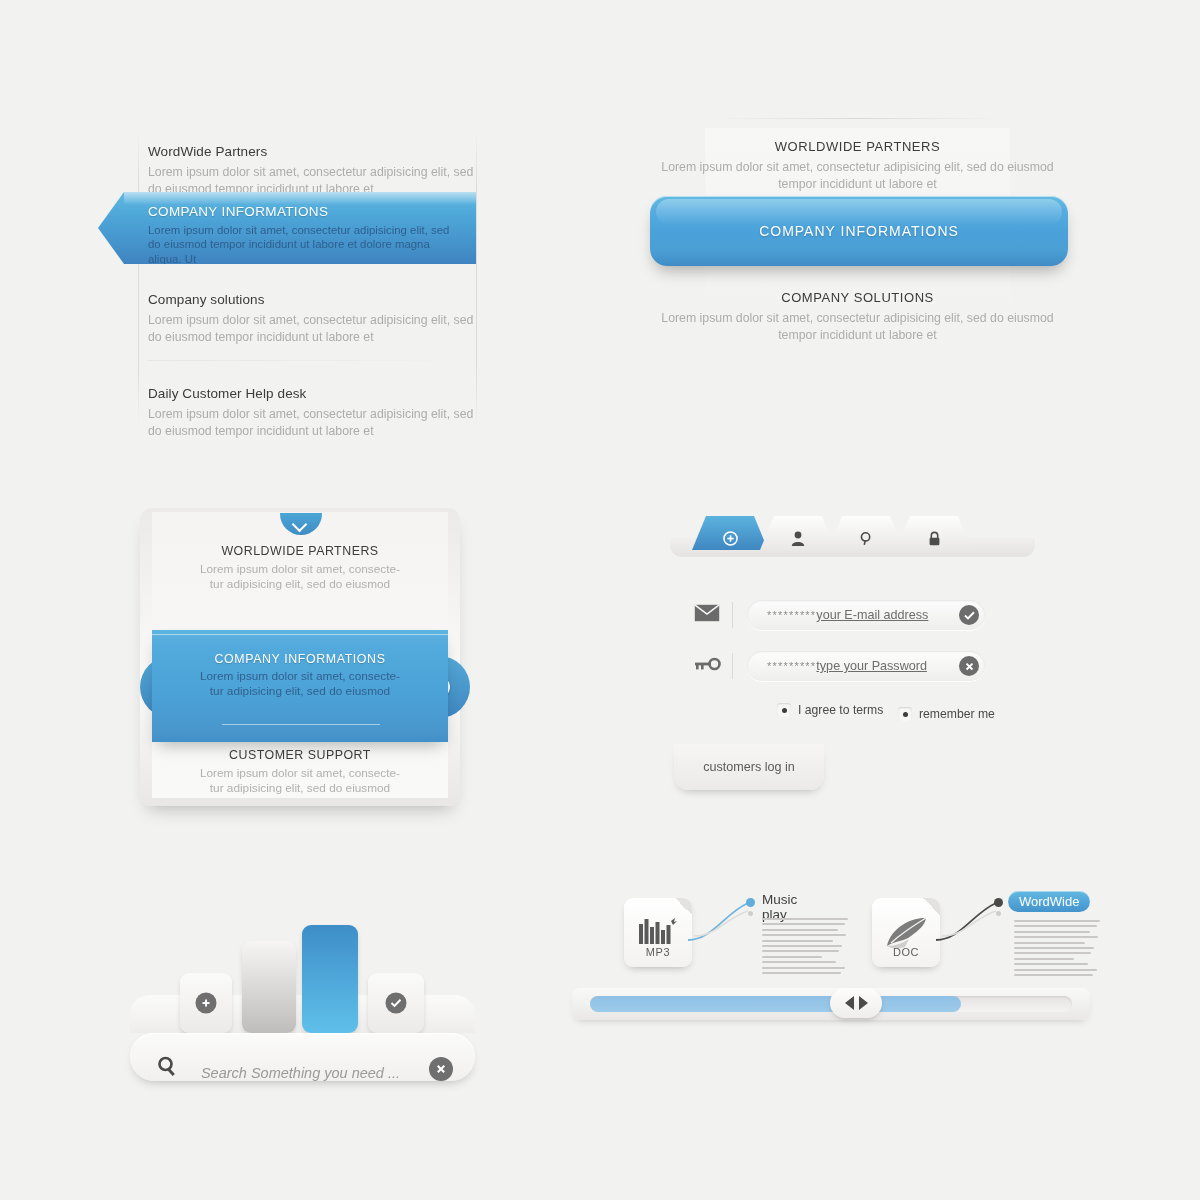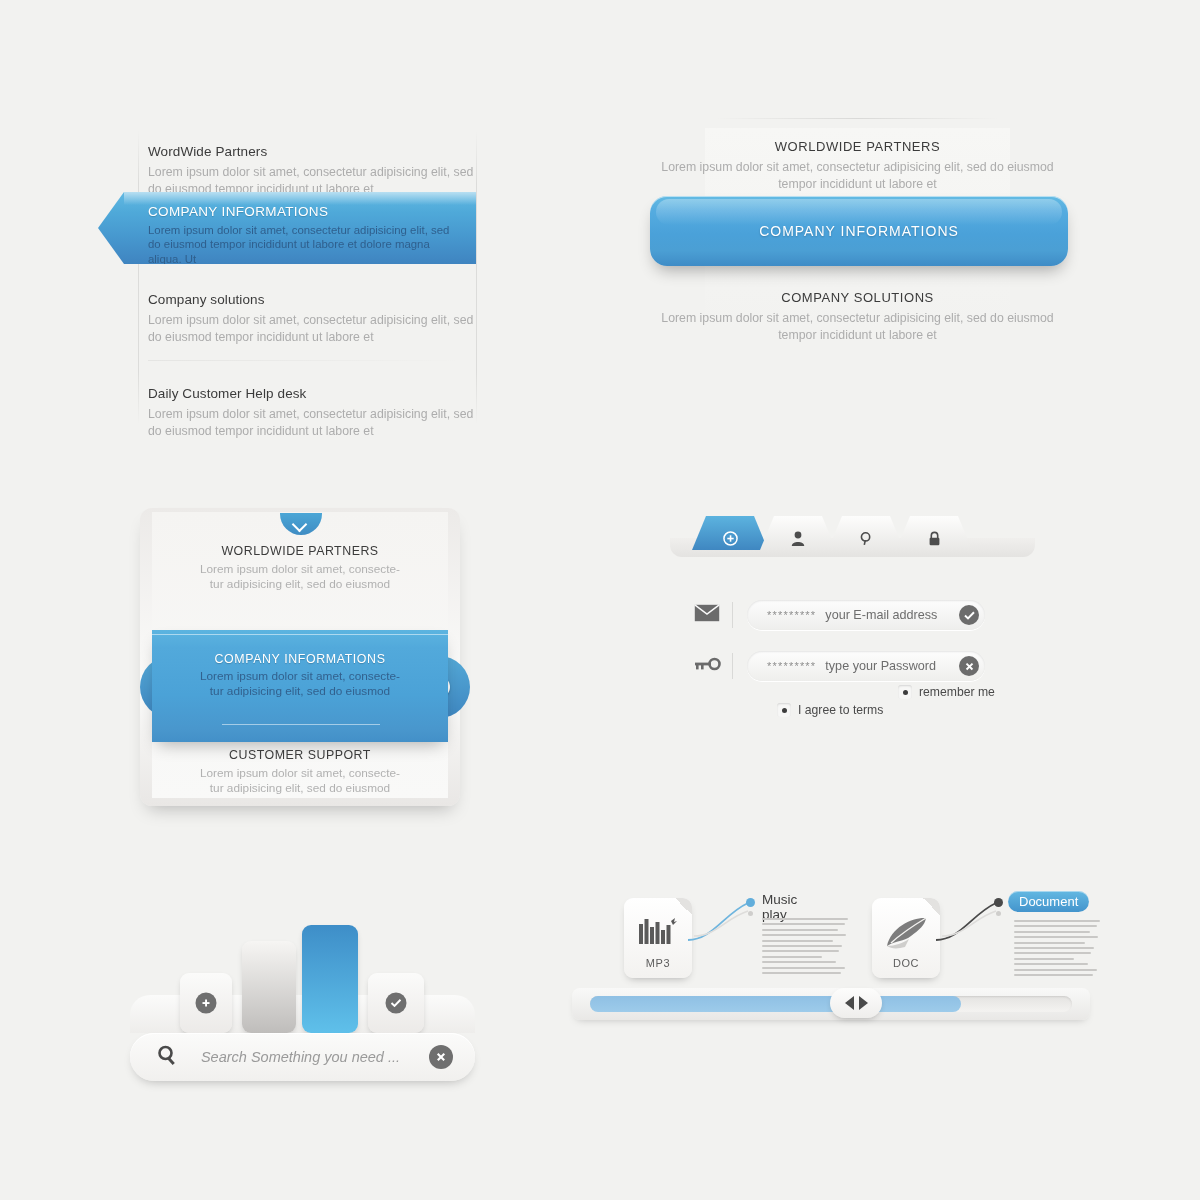--- a/index.html
+++ b/index.html
@@ -103,21 +103,21 @@
   .tab.active{background:linear-gradient(to bottom,#5cb3df,#3f87c1);}
   .tab svg{display:block;}
   #g4 .row{position:absolute;display:flex;align-items:center;}
   #g4 .ico{width:38px;text-align:center;}
   #g4 .divl{width:1px;height:26px;background:rgba(0,0,0,.10);margin:0 14px 0 6px;}
   .field{width:238px;height:30px;border-radius:15px;
     background:linear-gradient(to bottom,#fdfdfd,#eeeeec);
     box-shadow:inset 0 1px 2px rgba(0,0,0,.10),0 1px 0 #fff;
     display:flex;align-items:center;position:relative;}
   .field .stars{font-size:11px;color:#8e8e8e;letter-spacing:1.2px;margin-left:20px;}
-  .field .ph{font-size:12.6px;color:#6d6d6d;margin-left:9px;}
+  .field .ph{font-size:12.6px;color:#6d6d6d;text-decoration:underline;}
   .fbtn{position:absolute;right:6px;top:5px;width:20px;height:20px;border-radius:50%;
     background:#6c6c6c;display:flex;align-items:center;justify-content:center;}
   .checkrow{position:absolute;display:flex;align-items:center;gap:7px;}
   .cbox{width:14px;height:14px;border-radius:3px;background:#f7f7f6;
     box-shadow:inset 0 1px 2px rgba(0,0,0,.14);display:flex;align-items:center;justify-content:center;}
   .cbox i{width:5px;height:5px;border-radius:50%;background:#3d3d3d;display:block;}
   .clbl{font-size:12.2px;color:#4a4a4a;}
   #g4 .loginbtn{position:absolute;left:4px;top:232px;width:150px;height:46px;border-radius:0 0 14px 14px;
     background:linear-gradient(to bottom,#f6f5f3,#eceae8);
     box-shadow:0 5px 10px -5px rgba(0,0,0,.28);
@@ -139,42 +139,42 @@
   .sbar{position:absolute;border-radius:9px;box-shadow:0 3px 7px -3px rgba(0,0,0,.3);}
   .sbar.s1{left:50px;top:58px;width:52px;height:60px;background:linear-gradient(to bottom,#fbfbfa,#eceae8);}
   .sbar.s2{left:112px;top:26px;width:54px;height:92px;background:linear-gradient(to bottom,#f6f5f3,#bfbdbb);}
   .sbar.s3{left:172px;top:10px;width:56px;height:108px;background:linear-gradient(to bottom,#3e8ec8,#5fc0ea);}
   .sbar.s4{left:238px;top:58px;width:56px;height:60px;background:linear-gradient(to bottom,#fbfbfa,#eceae8);}
   .sbadge{position:absolute;left:50%;top:50%;transform:translate(-50%,-50%);
     width:21px;height:21px;border-radius:50%;background:#6f6f6f;display:flex;align-items:center;justify-content:center;}
   #g5 .searchbox{position:absolute;left:0;top:118px;width:345px;height:48px;border-radius:24px;
     background:linear-gradient(to bottom,#fbfbfa,#f1f0ee);
     box-shadow:0 5px 11px -5px rgba(0,0,0,.28),inset 0 1px 0 #fff;
-    display:flex;align-items:center;}
+    display:flex;align-items:flex-end;}
   #g5 .searchbox .q{margin-left:26px;}
   #g5 .searchbox .ph{flex:1;text-align:center;font-size:14.5px;font-style:italic;color:#9a9a9a;margin-left:-6px;}
   #g5 .searchbox .clr{width:24px;height:24px;border-radius:50%;background:#6f6f6f;
     display:flex;align-items:center;justify-content:center;margin-right:22px;}
 
   
   #g6{left:572px;top:890px;width:520px;height:145px;}
   #g6 .base{position:absolute;left:0;top:98px;width:518px;height:32px;border-radius:8px;
     background:linear-gradient(to bottom,#f9f9f8,#e9e8e6);box-shadow:0 4px 9px -5px rgba(0,0,0,.25);}
   #g6 .track{position:absolute;left:18px;top:106px;width:482px;height:16px;border-radius:8px;
     background:linear-gradient(to bottom,#e4e3e1,#f4f3f1);box-shadow:inset 0 1px 2px rgba(0,0,0,.10);}
   #g6 .fill{position:absolute;left:0;top:0;height:16px;border-radius:8px;
     background:linear-gradient(to bottom,#8fc0e4,#9dcbea);}
   #g6 .navpod{position:absolute;left:258px;top:98px;width:52px;height:30px;border-radius:15px;
     background:linear-gradient(to bottom,#fdfdfc,#efeeec);box-shadow:0 3px 7px -3px rgba(0,0,0,.3);
     display:flex;align-items:center;justify-content:center;gap:5px;}
   .tri{width:0;height:0;border-top:7px solid transparent;border-bottom:7px solid transparent;}
   .tri.l{border-right:9px solid #4a4a4a;}
   .tri.r{border-left:9px solid #4a4a4a;}
   .fileitem{position:absolute;top:0;}
-  .filecard{position:absolute;left:0;top:8px;width:68px;height:80px;border-radius:9px;
+  .filecard{position:absolute;left:0;top:8px;width:68px;height:69px;border-radius:9px;
     background:linear-gradient(to bottom,#ffffff,#f3f2f0);box-shadow:0 4px 9px -4px rgba(0,0,0,.3);}
   .filecard .fold{position:absolute;right:0;top:0;width:17px;height:17px;
     background:linear-gradient(225deg,#e3e2e0 50%,transparent 50%);border-radius:0 9px 0 0;}
   .filecard .ext{position:absolute;left:0;right:0;bottom:9px;text-align:center;
     font-size:11px;color:#5d5d5d;letter-spacing:.6px;}
   .filecard .art{position:absolute;left:0;right:0;top:18px;text-align:center;}
   .connector{position:absolute;top:6px;left:62px;}
   .fdot{position:absolute;width:9px;height:9px;border-radius:50%;}
   .fdot.sm{width:5px;height:5px;background:#cfcecc;}
   .ftitle{position:absolute;font-size:13.5px;color:#3f3f3f;}
@@ -354,27 +354,30 @@
         </span>
       </div>
     </div>
 
     <div class="checkrow" style="left:107px;top:191px">
       <span class="cbox">
           <i></i>
         </span>
       <span class="clbl">I agree to terms</span>
     </div>
-    <div class="checkrow" style="left:228px;top:173px">
+    <div class="checkrow" style="left:228px;top:195px">
       <span class="cbox">
           <i></i>
         </span>
       <span class="clbl">remember me</span>
     </div>
 
+    <div class="loginbtn">
+      <span>customers log in</span>
+    </div>
 
   </div>
 
   <div class="abs" id="g5">
     <div class="tray"></div>
 
     <div class="sbar s1">
       <span class="sbadge">
         <svg width="11" height="11" viewBox="0 0 11 11">
           <rect x="2" y="4.6" width="7" height="1.9" fill="#fff"></rect>
@@ -461,21 +464,21 @@
           </svg>
         </span>
         <span class="ext">DOC</span>
       </div>
       <svg class="connector" width="66" height="46" viewBox="0 0 66 46">
         <path d="M2 44 C26 44 38 18 62 7" fill="none" stroke="#4a4a4a" stroke-width="1.8"></path>
         <path d="M8 40 C30 40 40 22 62 15" fill="none" stroke="#dedddb" stroke-width="1.6"></path>
       </svg>
       <span class="fdot" style="left:122px;top:8px;background:#4a4a4a"></span>
       <span class="fdot sm" style="left:124px;top:21px"></span>
-      <span class="fbadge" style="left:136px;top:1px">Document</span>
+      <span class="fbadge" style="left:136px;top:1px">WordWide</span>
       <span class="greek" style="left:142px;top:30px">
         <i style="width:100%"></i>
           <i style="width:96%"></i>
           <i style="width:88%"></i>
           <i style="width:98%"></i>
         <i style="width:82%"></i>
           <i style="width:93%"></i>
           <i style="width:90%"></i>
           <i style="width:70%"></i>
         <i style="width:86%"></i>

